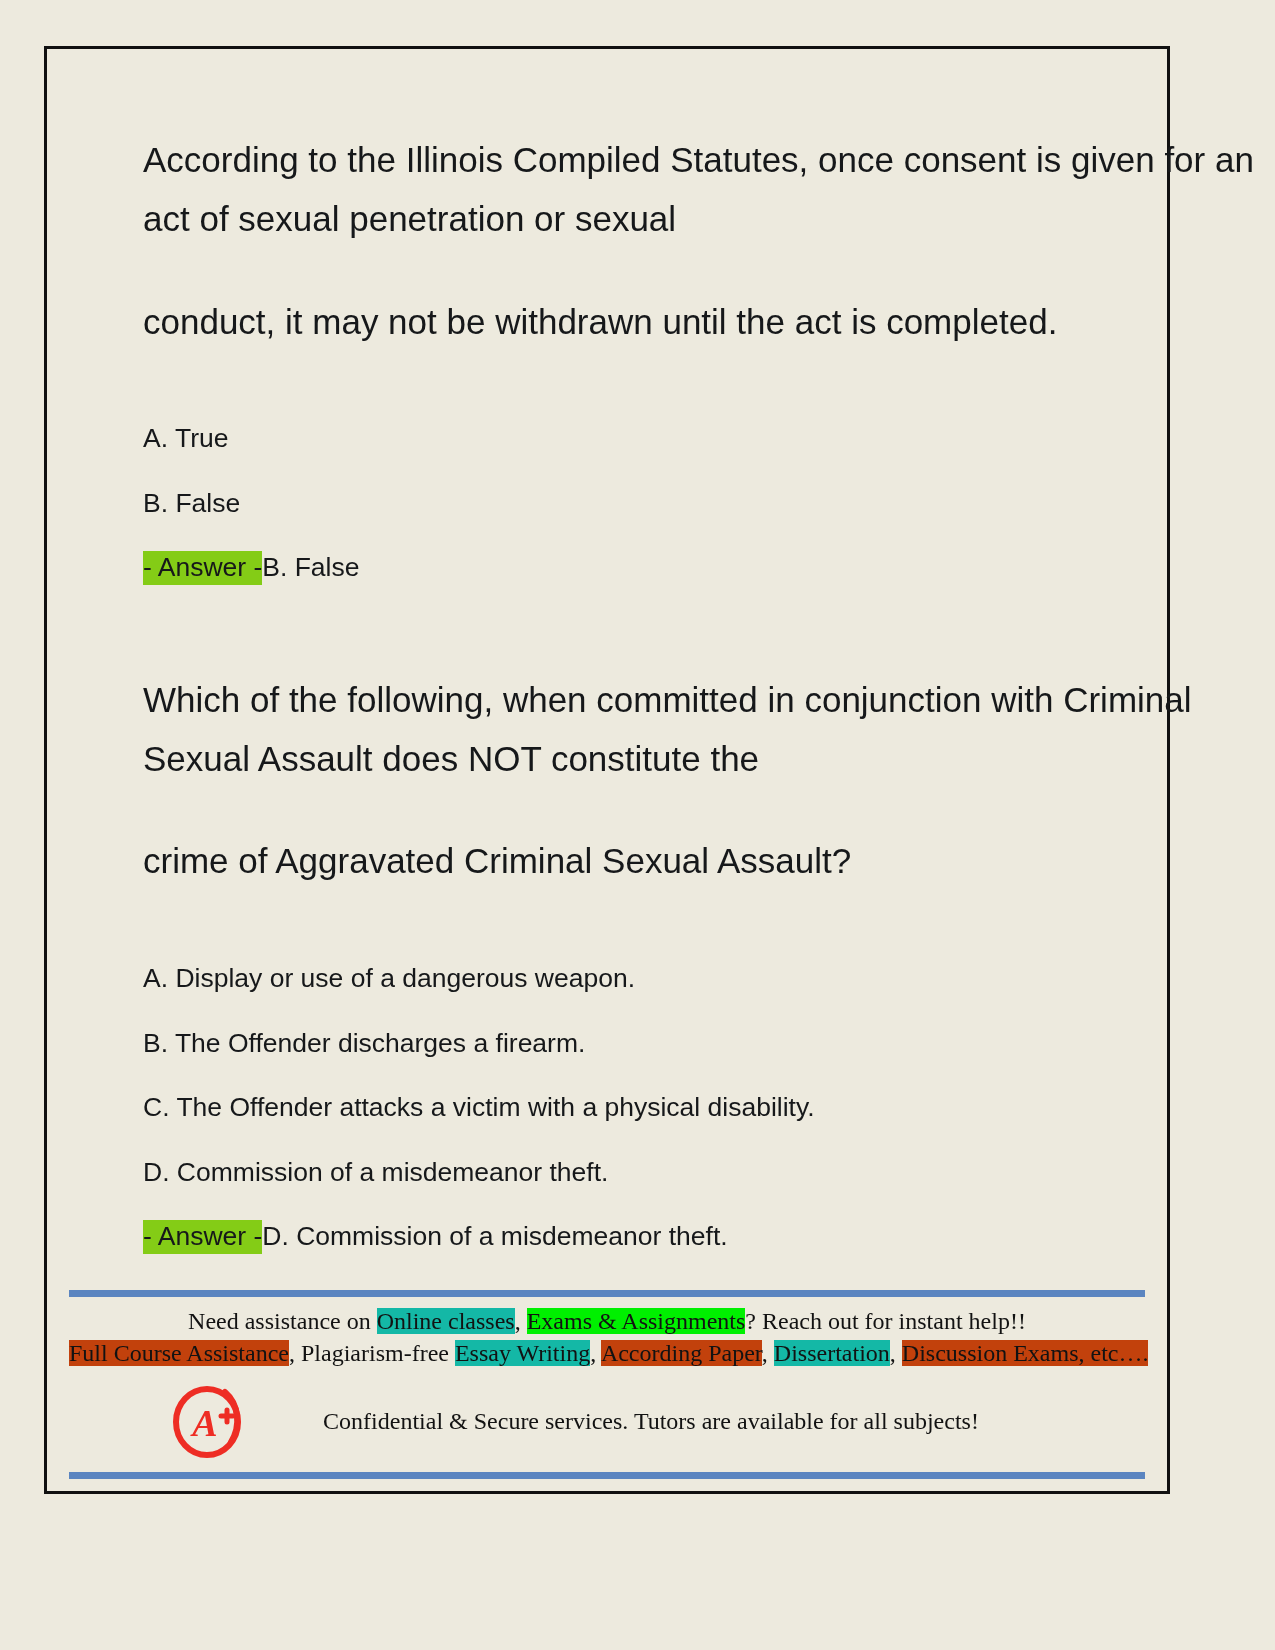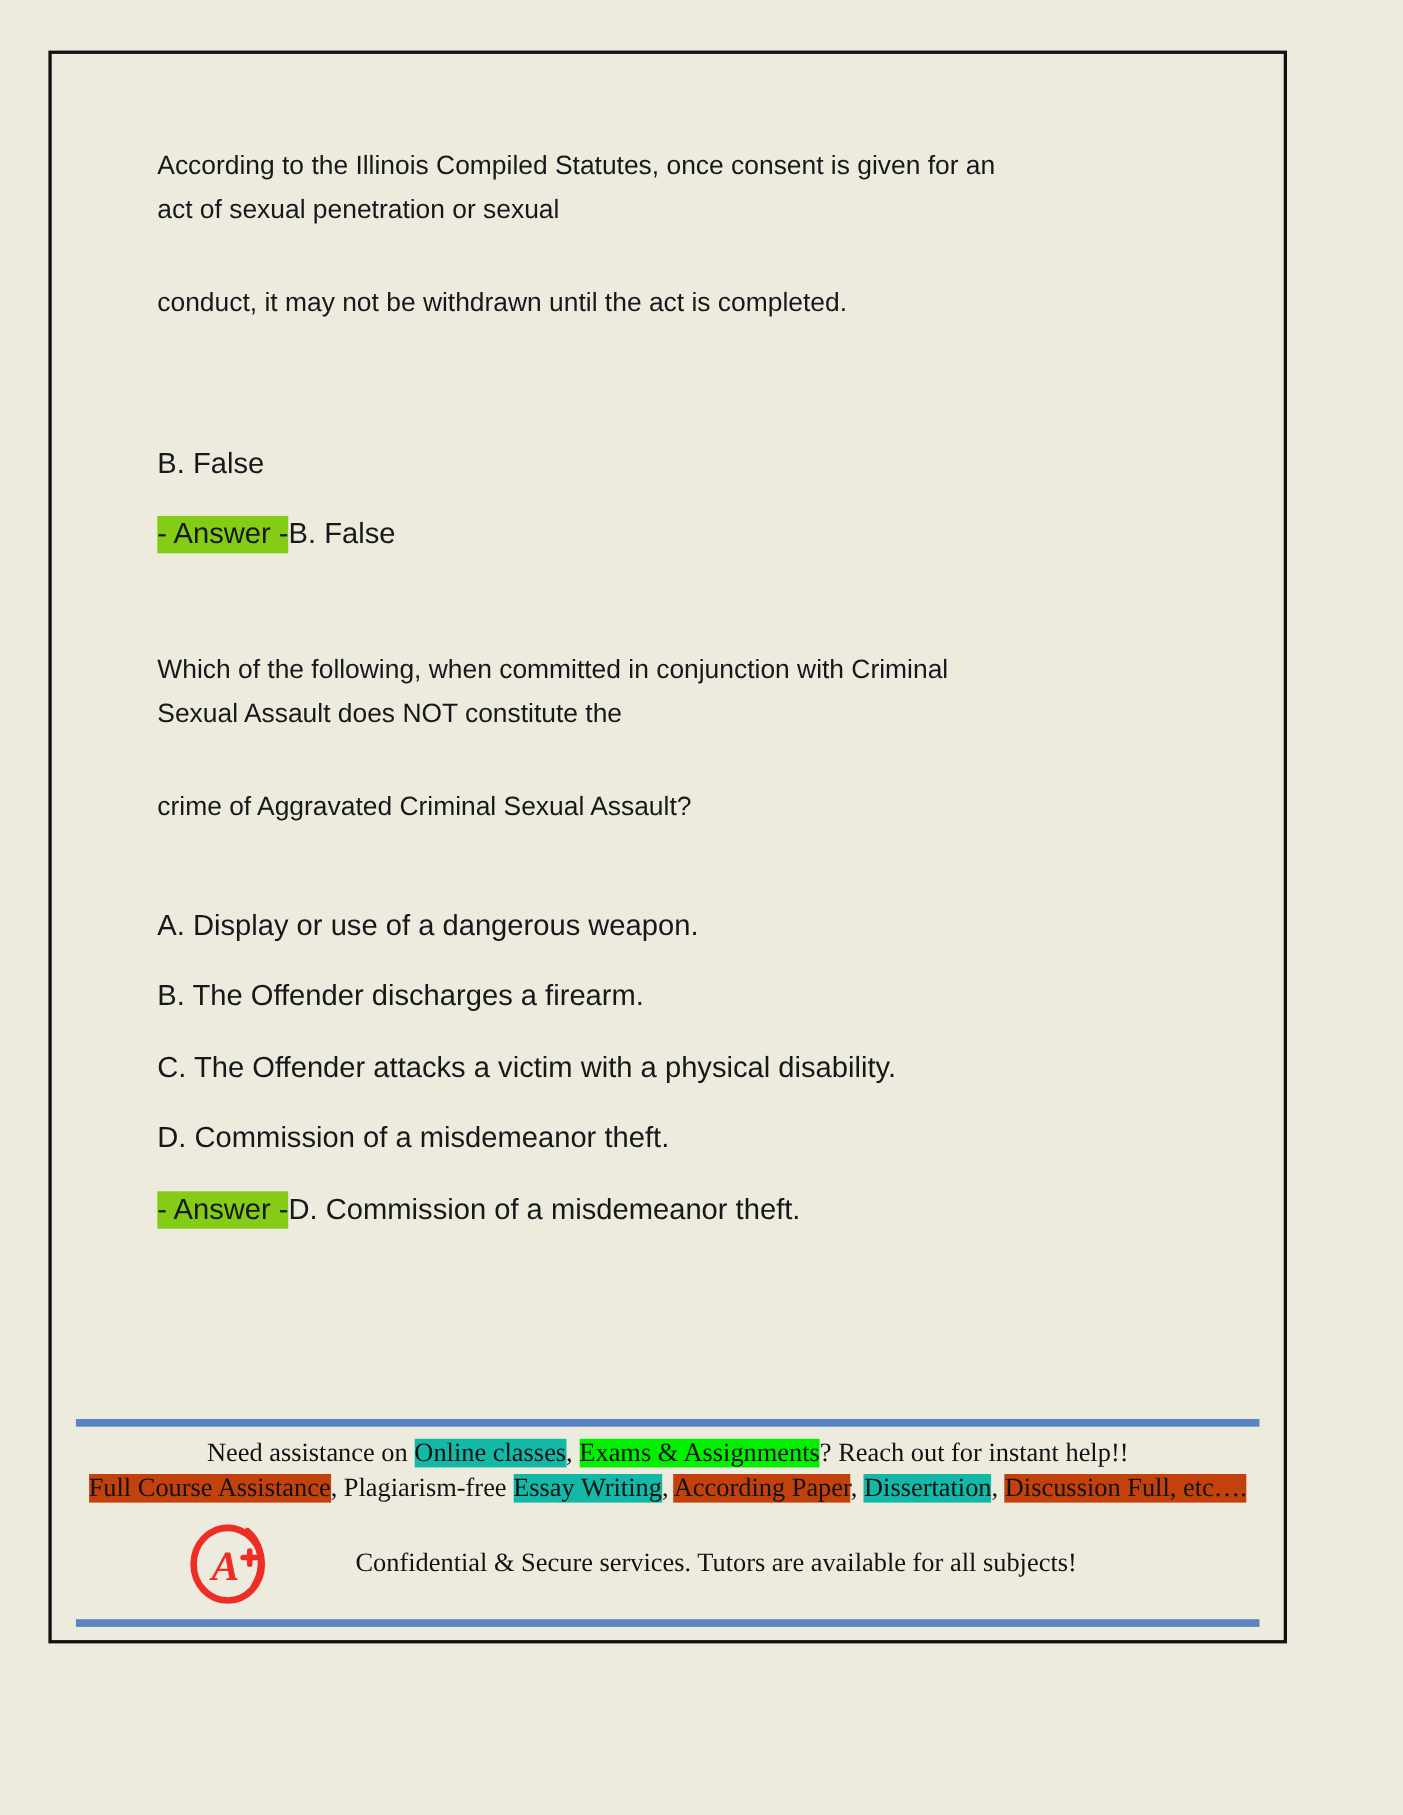--- a/index.html
+++ b/index.html
@@ -23,21 +23,21 @@
     background: #edeade;
     box-sizing: border-box;
   }
   .doc-body {
     position: absolute;
     left: 96px;
     top: 82px;
     width: 950px;
   }
   .q-line {
-    font-size: 24px;
+    font-size: 35px;
     color: #16181a;
     line-height: 1.68;
     letter-spacing: 0.0px;
     white-space: nowrap;
   }
   .blank-line {
     height: 44px;
   }
   .opt-line {
     font-size: 26.5px;
@@ -136,20 +136,21 @@
   <div class="doc-body">
 
     <div>
       <div class="q-line">According to the Illinois Compiled Statutes, once consent is given for an</div>
       <div class="q-line">act of sexual penetration or sexual</div>
       <div class="blank-line"></div>
       <div class="q-line">conduct, it may not be withdrawn until the act is completed.</div>
 
       <div style="height:74px"></div>
 
+      <div class="opt-line first">A. True</div>
       <div class="opt-line">B. False</div>
 
       <div class="opt-line"><span class="hl-yellow">- Answer -</span><span>B. False</span></div>
     </div>
 
     <div style="height:90px"></div>
 
     <div>
       <div class="q-line">Which of the following, when committed in conjunction with Criminal</div>
       <div class="q-line">Sexual Assault does NOT constitute the</div>
@@ -167,21 +168,21 @@
     </div>
 
   </div>
 
   <div class="footer">
 
     <div class="rule top"></div>
 
     <div class="f-line1 footer-serif"><span>Need assistance on </span><span class="hl-cyan">Online classes</span><span>, </span><span class="hl-green">Exams &amp; Assignments</span><span>? Reach out for instant help!!</span></div>
 
-    <div class="f-line2 footer-serif"><span class="hl-yel">Full Course Assistance</span><span>, Plagiarism-free </span><span class="hl-cyan">Essay Writing</span><span>, </span><span class="hl-yel">According Paper</span><span>, </span><span class="hl-cyan">Dissertation</span><span>, </span><span class="hl-yel">Discussion Full, etc….</span></div>
+    <div class="f-line2 footer-serif"><span class="hl-yel">Full Course Assistance</span><span>, Plagiarism-free </span><span class="hl-cyan">Essay Writing</span><span>, </span><span class="hl-yel">According Paper</span><span>, </span><span class="hl-cyan">Dissertation</span><span>, </span><span class="hl-yel">Discussion Exams, etc….</span></div>
 
     <div class="contact-row">
 
       <div class="logo">
         <svg width="78" height="78" viewBox="0 0 78 78" aria-hidden="true">
           <ellipse cx="38" cy="40" rx="31" ry="33" fill="none" stroke="#ee2d24" stroke-width="6"></ellipse>
           <path d="M 56 10 C 70 22 72 44 62 60" fill="none" stroke="#ee2d24" stroke-width="6" stroke-linecap="round"></path>
           <text x="36" y="54" font-family="'Liberation Serif', serif" font-size="38" font-style="italic" font-weight="bold" fill="#ee2d24" text-anchor="middle">A</text>
           <g stroke="#ee2d24" stroke-width="5" stroke-linecap="round">
             <line x1="52" y1="34" x2="64" y2="34"></line>

